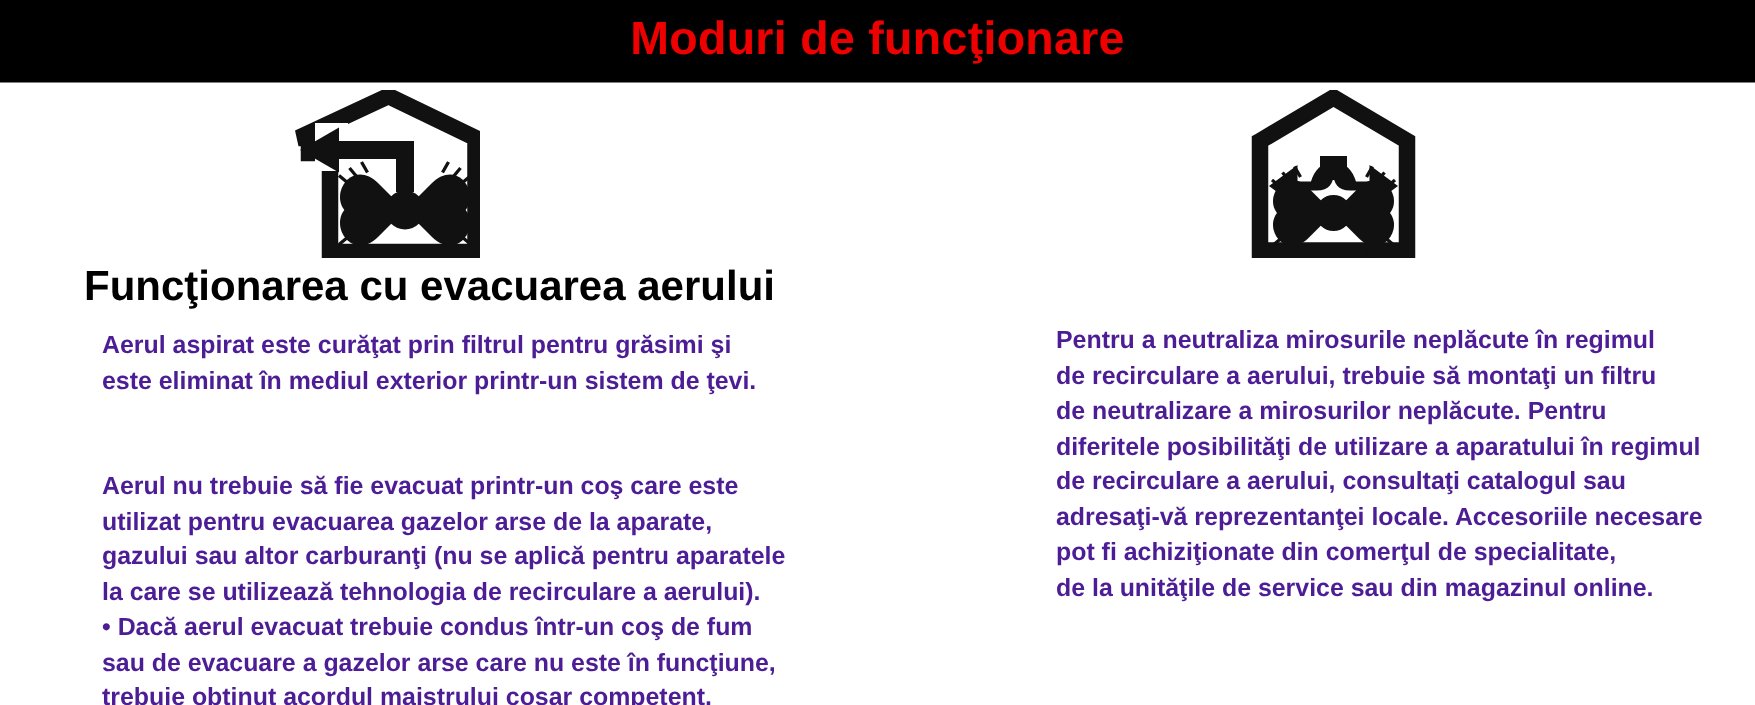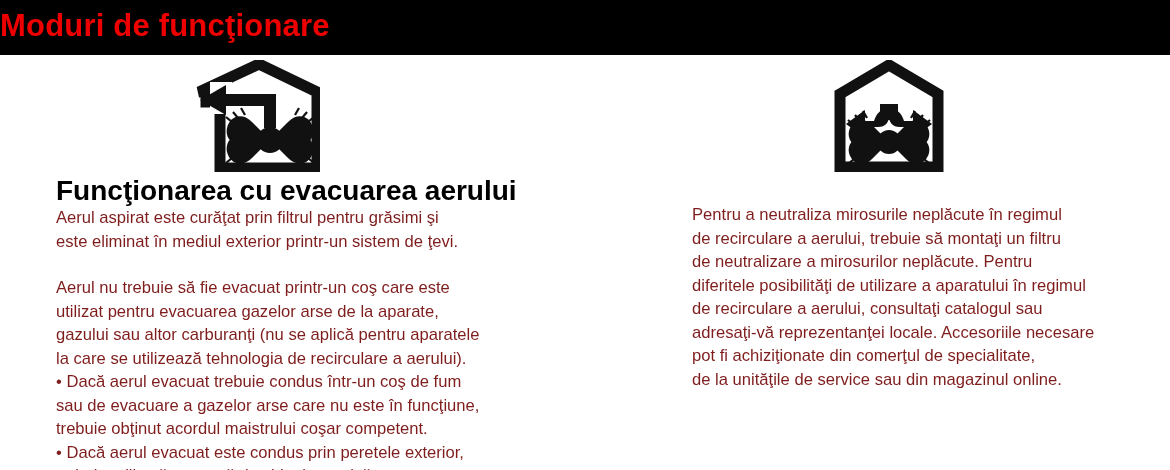--- a/index.html
+++ b/index.html
@@ -29,21 +29,21 @@
     height: 55px;
     background: #000000;
   }
   .header-title {
     position: absolute;
     left: 0;
     top: 0;
     width: 1170px;
     height: 55px;
     line-height: 52px;
-    text-align: left;
+    text-align: center;
     color: #ee0000;
     font-family: "Liberation Sans", sans-serif;
     font-weight: bold;
     font-size: 31px;
     letter-spacing: 0.2px;
     white-space: nowrap;
   }
 
   
   .column {
@@ -69,25 +69,26 @@
     font-size: 28px;
     color: #000000;
     margin: 0;
     padding: 0;
     line-height: 26px;
     white-space: nowrap;
   }
   .col-body {
     font-family: "Liberation Sans", sans-serif;
     font-size: 16.6px;
-    color: #7f1d1d;
+    color: #4c1d95;
     line-height: 23.5px;
-    margin: 0;
+    margin: 12px;
     padding: 0;
     white-space: pre-line;
+    font-weight: bold;
   }
   .para-gap { height: 23px; }
   .heading-gap { height: 2px; }
 </style>
 </head>
 <body>
 
 <div class="page">
 
   <div class="header-banner">

